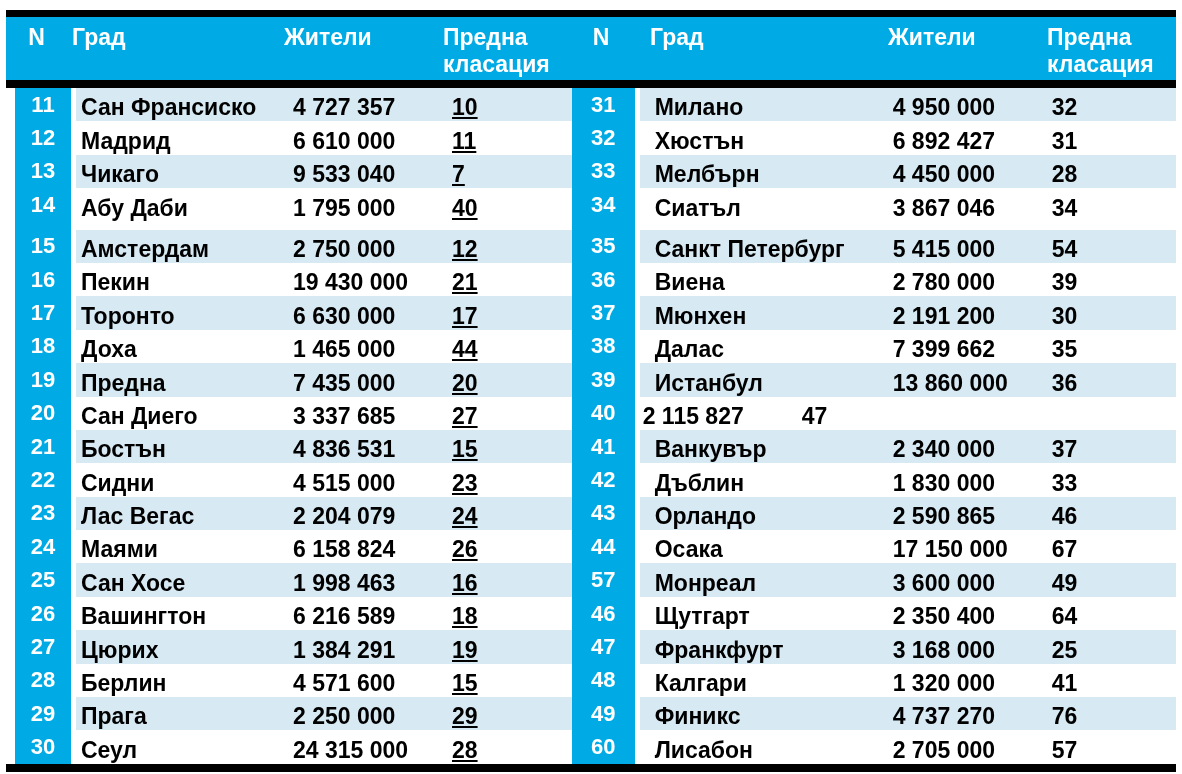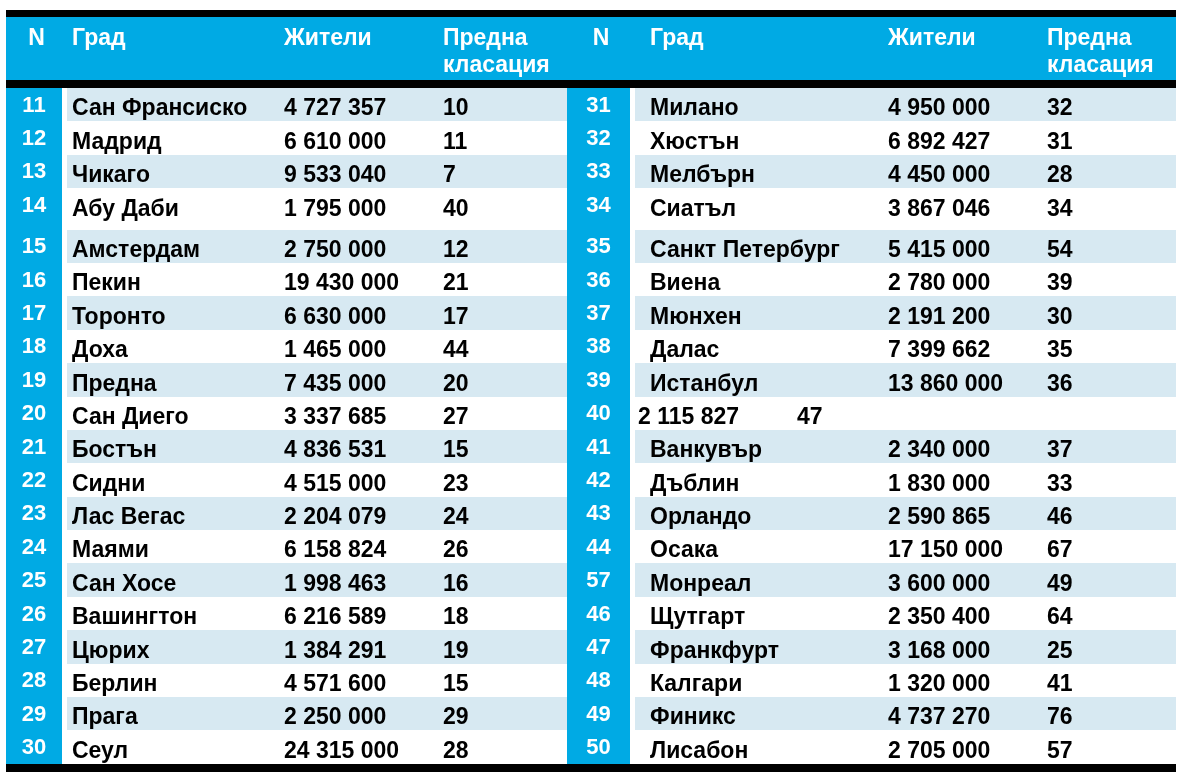--- a/index.html
+++ b/index.html
@@ -27,34 +27,34 @@
   .hhalf.left  .hcity{width:216px;padding-left:5px;}
   .hhalf.left  .hpop{width:154px;padding-left:1px;}
   .hhalf.left  .hprev{width:130px;padding-left:6px;}
   .hhalf.right .hn{width:68px;}
   .hhalf.right .hcity{width:250px;padding-left:15px;}
   .hhalf.right .hpop{width:157px;padding-left:3px;}
   .hhalf.right .hprev{width:134px;padding-left:5px;}
   
   .tbody{display:flex;background:#fff;}
   .bhalf{display:flex;flex-direction:column;}
-  .bhalf.left{width:561px;}
+  .bhalf.left{width:561px;margin-left:9px;}
   .bhalf.right{width:609px;}
   .row{display:flex;height:33.4px;}
   .row.gap{height:8px;}
   .cell-n{background:var(--accent);color:#fff;font-size:22px;display:flex;align-items:center;justify-content:center;}
   .bhalf.left  .cell-n{width:56px;}
   .bhalf.right .cell-n{width:63px;}
   .gutter{width:5px;background:#fff;}
   .rowdata{flex:1;display:flex;align-items:flex-end;font-size:23px;background:#fff;}
   .row.striped .rowdata{background:var(--stripe);}
   .row.gap .rowdata{background:#fff;}
   .bhalf.left  .c-city{width:216px;padding-left:5px;}
   .bhalf.left  .c-pop{width:154px;padding-left:1px;}
-  .bhalf.left  .c-prev{flex:1;padding-left:6px;}
+  .bhalf.left  .c-prev{flex:1;padding-left:6px;text-decoration:underline;}
   .bhalf.right .c-city{width:250px;padding-left:15px;}
   .bhalf.right .c-pop{width:157px;padding-left:3px;}
   .bhalf.right .c-prev{flex:1;padding-left:5px;}
   .c-city,.c-pop,.c-prev{white-space:nowrap;overflow:hidden;}
 </style>
 </head>
 <body>
 
 <div class="sheet">
   <div class="tbl">
@@ -435,21 +435,21 @@
           <div class="row striped">
             <div class="cell-n">49</div>
             <div class="gutter"></div>
             <div class="rowdata">
               <div class="c-city">Финикс</div>
               <div class="c-pop">4 737 270</div>
               <div class="c-prev">76</div>
             </div>
           </div>
           <div class="row">
-            <div class="cell-n">50</div>
+            <div class="cell-n">60</div>
             <div class="gutter"></div>
             <div class="rowdata">
               <div class="c-city">Лисабон</div>
               <div class="c-pop">2 705 000</div>
               <div class="c-prev">57</div>
             </div>
           </div>
         </div>
     </div>
 

